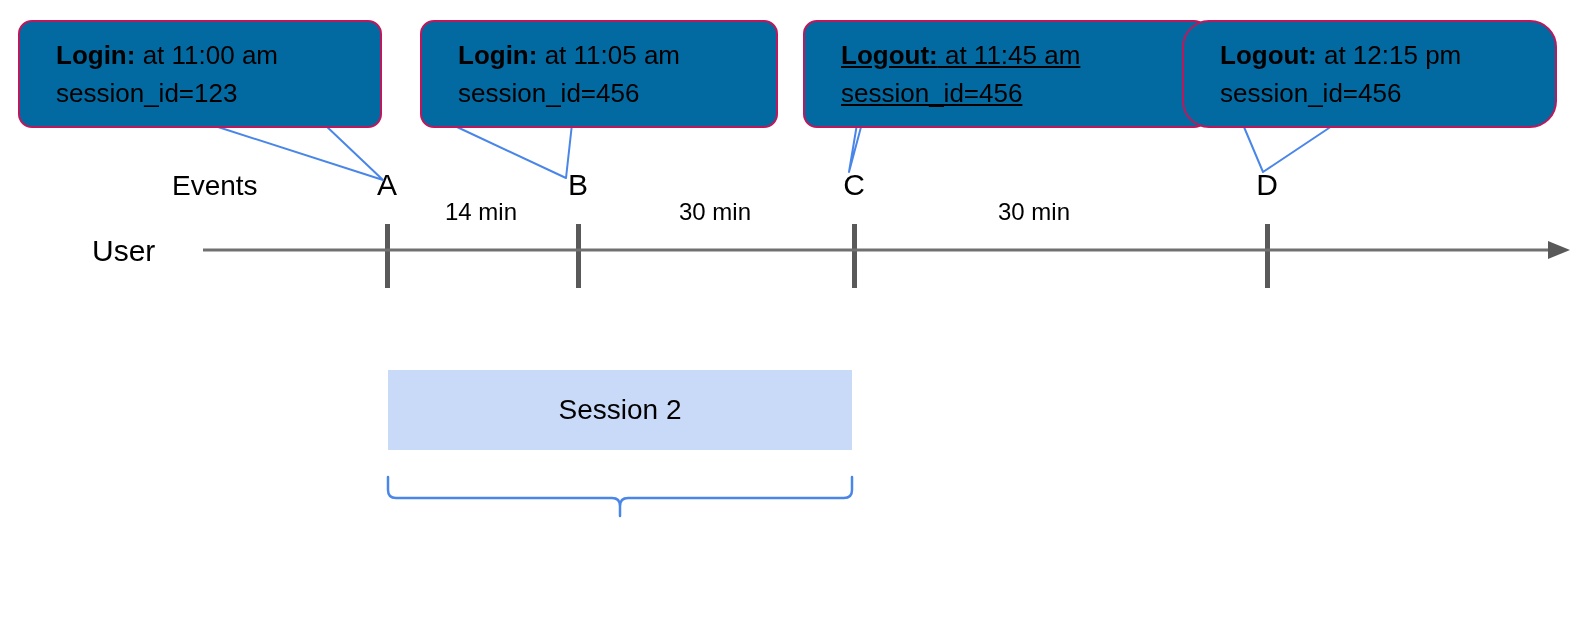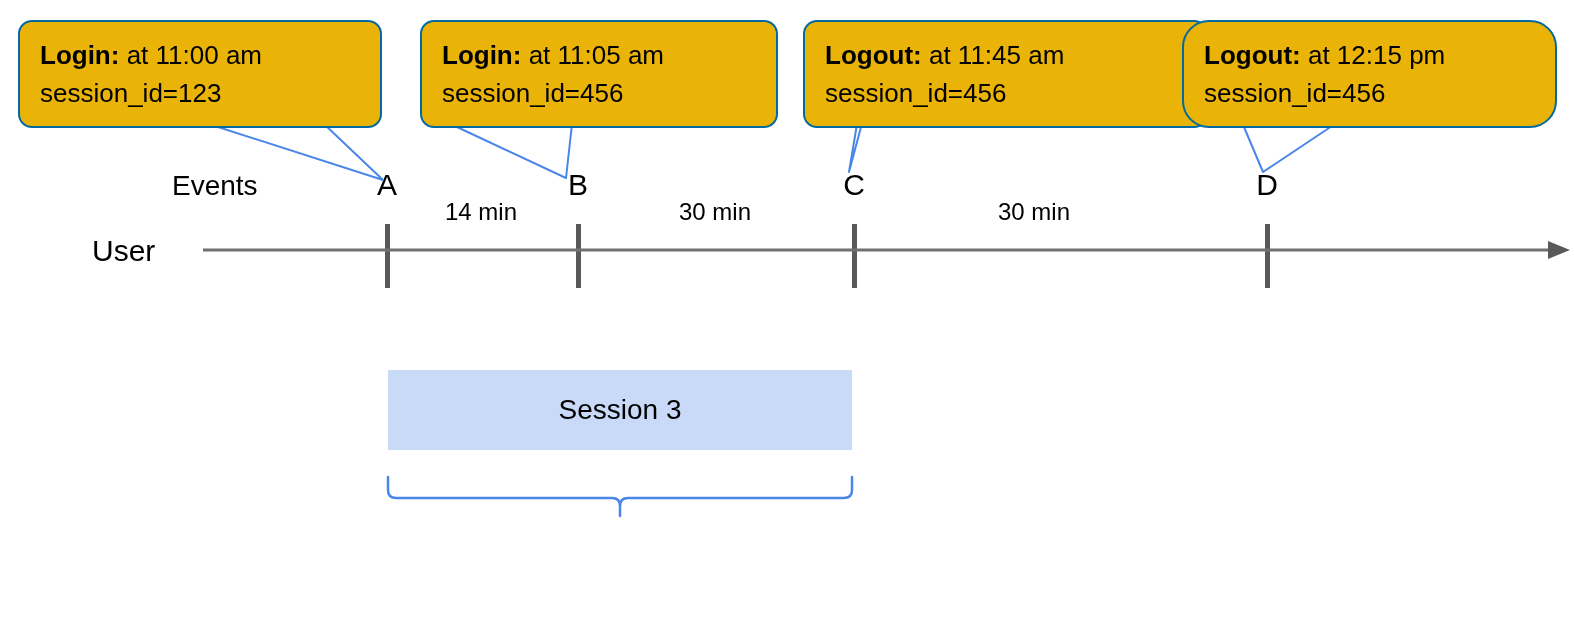--- a/index.html
+++ b/index.html
@@ -14,24 +14,24 @@
     background: #ffffff;
     font-family: "Liberation Sans", sans-serif;
     color: #000000;
     overflow: hidden;
   }
 
   
   .callout {
     position: absolute;
     box-sizing: border-box;
-    border: 2px solid #0369a1;
+    border: 2px solid #be185d;
     border-radius: 14px;
-    background: #eab308;
-    padding: 14px 20px 0 20px;
+    background: #0369a1;
+    padding: 14px 20px 0 36px;
     z-index: 3;
   }
   .callout-line {
     font-size: 26px;
     line-height: 38px;
     white-space: nowrap;
     color: #000000;
   }
   .callout-line b {
     font-weight: bold;
@@ -144,21 +144,21 @@
     <div class="callout-line">session_id=123</div>
   </div>
 
   <div class="callout" style="left:420px; top:20px; width:358px; height:108px;">
     <div class="callout-line">
       <b>Login:</b><span> at 11:05 am</span>
     </div>
     <div class="callout-line">session_id=456</div>
   </div>
 
-  <div class="callout" style="left:803px; top:20px; width:405px; height:108px;">
+  <div class="callout" style="left:803px; top:20px; width:405px; height:108px;text-decoration:underline;">
     <div class="callout-line">
       <b>Logout:</b><span> at 11:45 am</span>
     </div>
     <div class="callout-line">session_id=456</div>
   </div>
 
   <div class="callout" style="left:1182px; top:20px; width:375px; height:108px;border-radius:27px;">
     <div class="callout-line">
       <b>Logout:</b><span> at 12:15 pm</span>
     </div>
@@ -177,17 +177,17 @@
   <div class="tick" style="left:385px; top:224px; height:64px;"></div>
   <div class="tick" style="left:576px; top:224px; height:64px;"></div>
   <div class="tick" style="left:852px; top:224px; height:64px;"></div>
   <div class="tick" style="left:1265px; top:224px; height:64px;"></div>
 
   <div class="gap-label" style="left:421px; top:200px; width:120px;">14 min</div>
   <div class="gap-label" style="left:655px; top:200px; width:120px;">30 min</div>
   <div class="gap-label" style="left:974px; top:200px; width:120px;">30 min</div>
 
   <div class="session-bar" style="left:388px; top:370px; width:464px; height:80px; background:#c9daf8;">
-    <span>Session 3</span>
+    <span>Session 2</span>
   </div>
 
 
 </div>
 
 </body></html>

